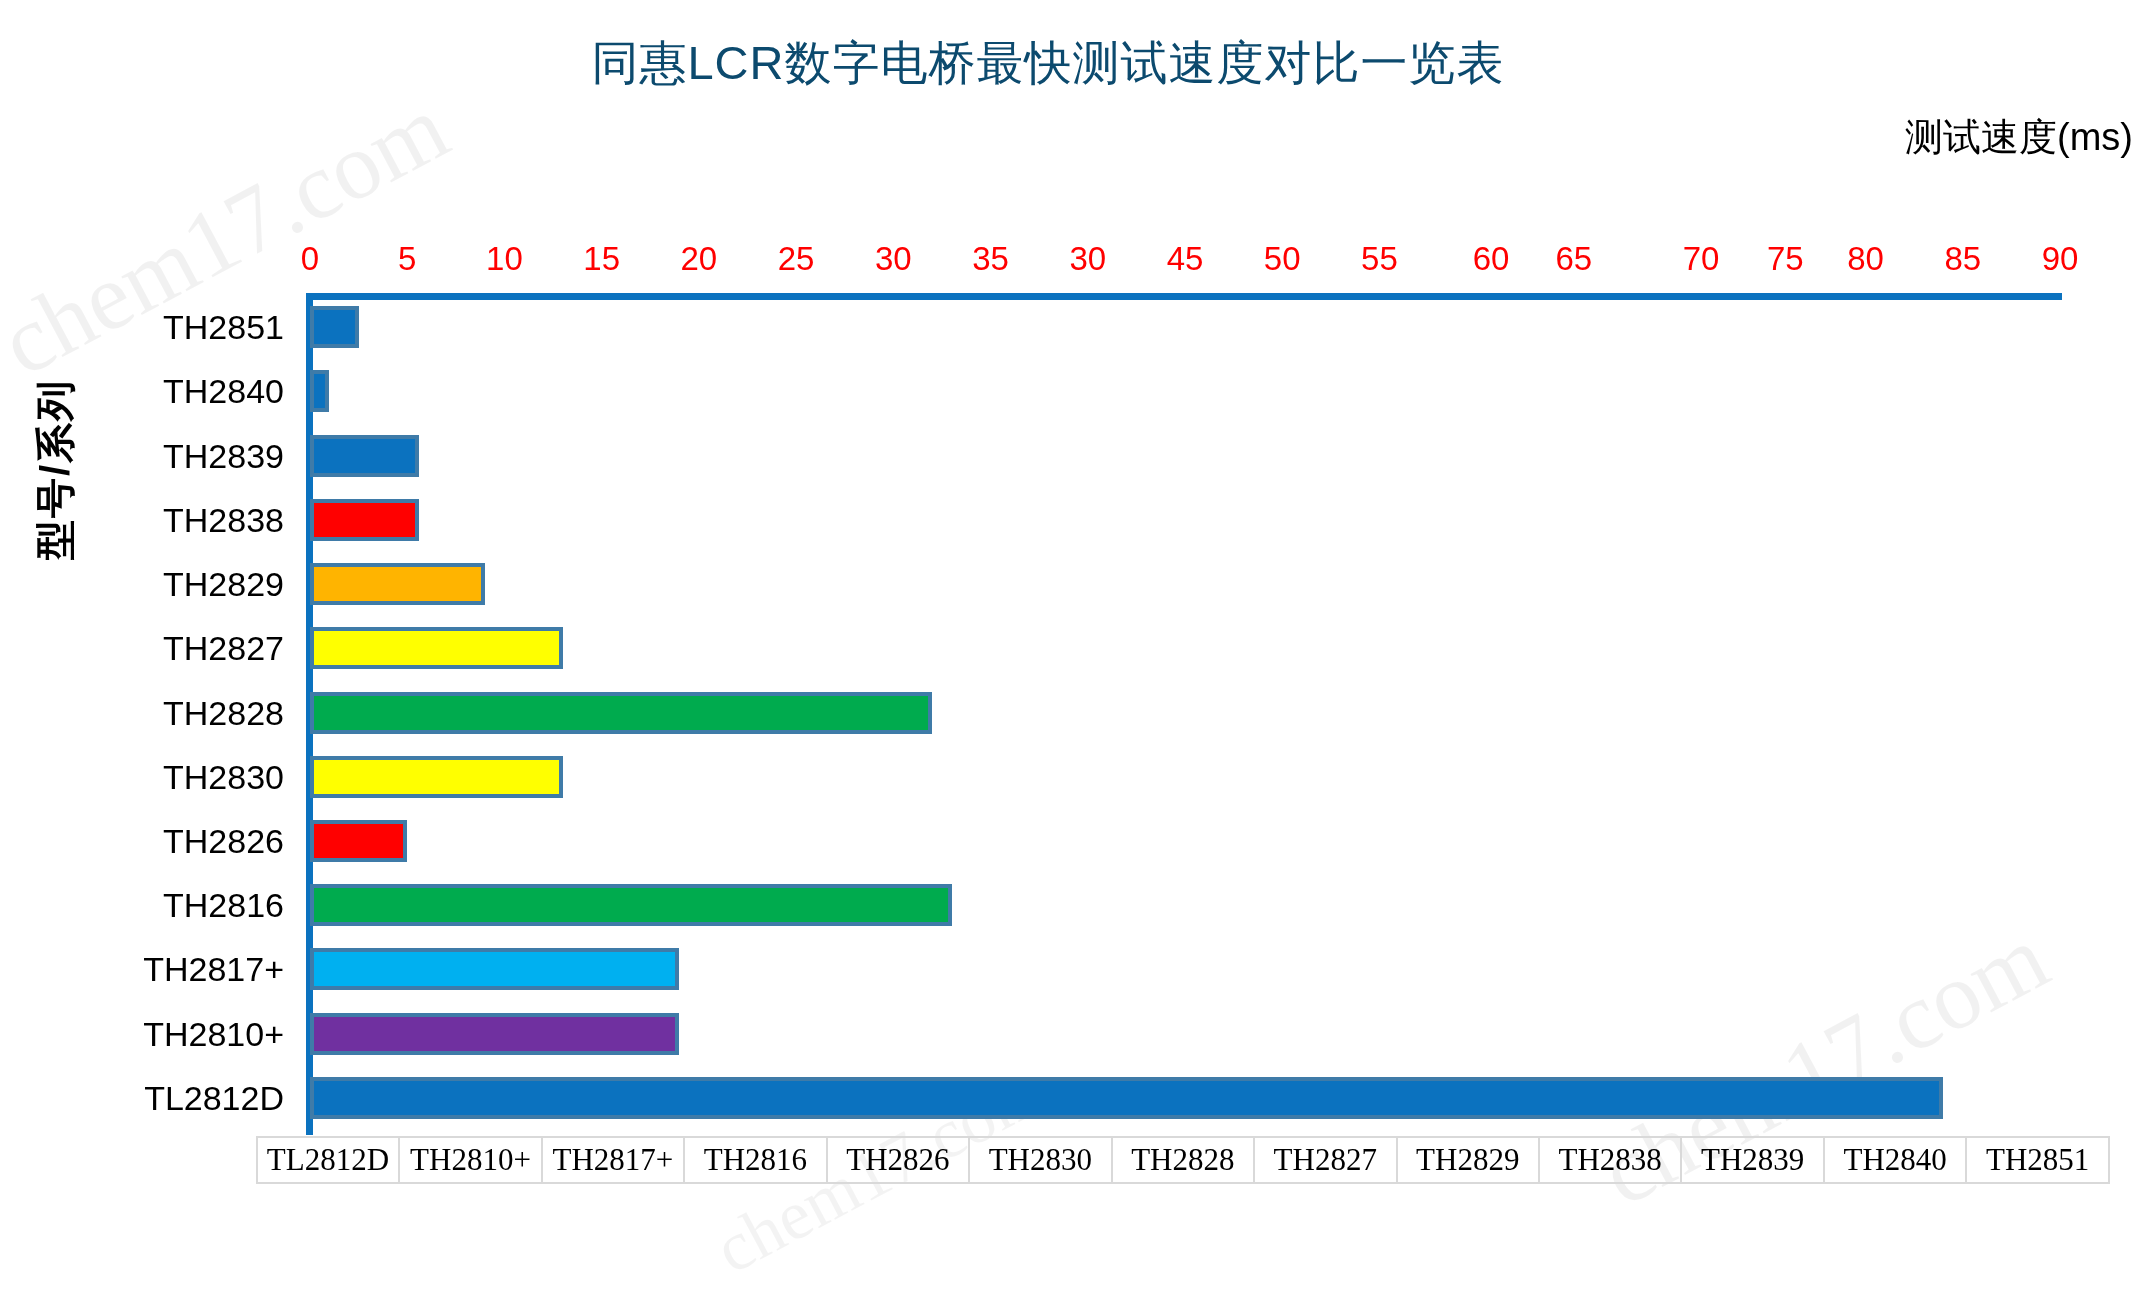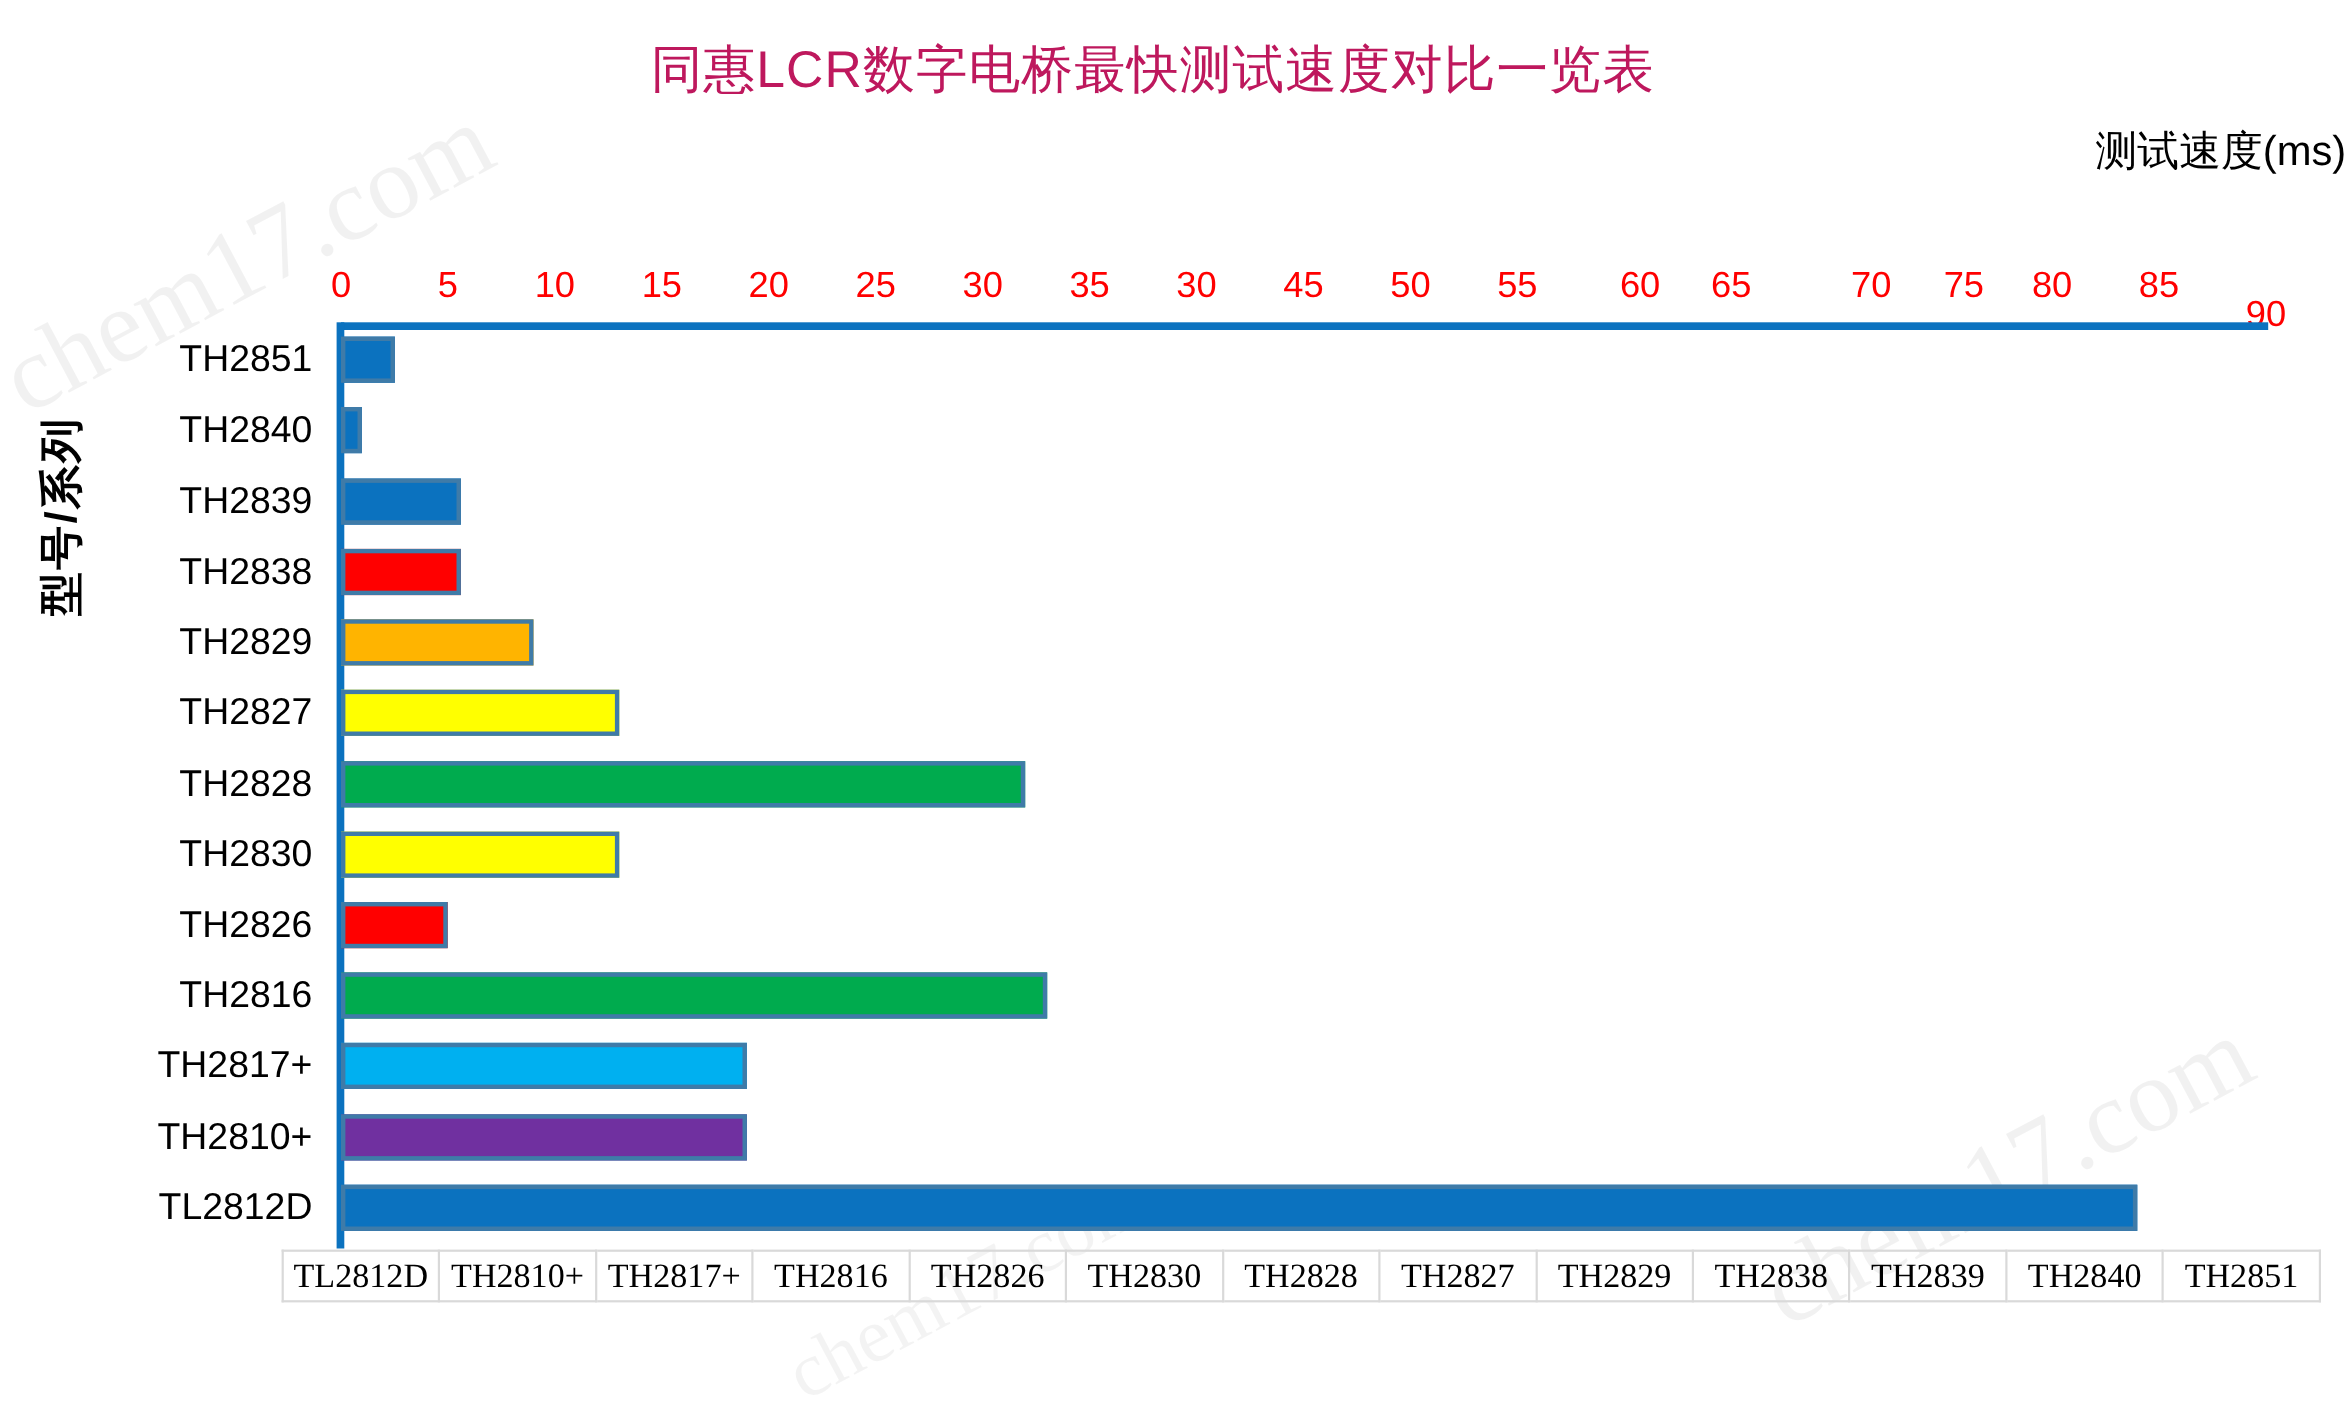--- a/index.html
+++ b/index.html
@@ -13,21 +13,21 @@
   
   .wm{position:absolute;color:#000;opacity:.05;font-size:95px;font-weight:400;
       font-family:"Liberation Serif",serif;white-space:nowrap;pointer-events:none;}
   .wm-a{left:-20px;top:180px;transform:rotate(-28deg);}
   .wm-b{left:1580px;top:1010px;transform:rotate(-28deg);}
   .wm-c{left:700px;top:1130px;transform:rotate(-28deg);font-size:70px;opacity:.045;}
 
   
   .chart-title{
     position:absolute;left:0;top:32px;width:2096px;text-align:center;
-    font-size:47px;font-weight:400;color:#be185d;letter-spacing:1px;
+    font-size:47px;font-weight:400;color:#0c4a6e;letter-spacing:1px;
   }
   .chart-subtitle{
     position:absolute;left:0;top:112px;width:2133px;text-align:right;
     font-size:38px;font-weight:400;color:#000;
   }
 
   
   #plot{
     position:absolute;left:310px;top:295px;width:1750px;height:835px;
   }
@@ -114,21 +114,21 @@
     <div class="xtick" style="left: 777.778px;">30</div>
     <div class="xtick" style="left: 875px;">45</div>
     <div class="xtick" style="left: 972.222px;">50</div>
     <div class="xtick" style="left: 1069.44px;">55</div>
     <div class="xtick" style="left: 1181px;">60</div>
     <div class="xtick" style="left: 1263.89px;">65</div>
     <div class="xtick" style="left: 1361.11px; margin-left: 30px;">70</div>
     <div class="xtick" style="left: 1458.33px; margin-left: 17px;">75</div>
     <div class="xtick" style="left: 1555.56px;">80</div>
     <div class="xtick" style="left: 1652.78px;">85</div>
-    <div class="xtick" style="left: 1750px; margin-top: 26px;">90</div>
+    <div class="xtick" style="left: 1750px;">90</div>
   </div>
 
 <div class="axis-top"></div>
 <div class="axis-left"></div>
 
 <div class="ycats" id="ycats">
     <div class="ycat" style="top: 32.1154px;">TH2851</div>
     <div class="ycat" style="top: 96.3462px;">TH2840</div>
     <div class="ycat" style="top: 160.577px;">TH2839</div>
     <div class="ycat" style="top: 224.808px;">TH2838</div>

